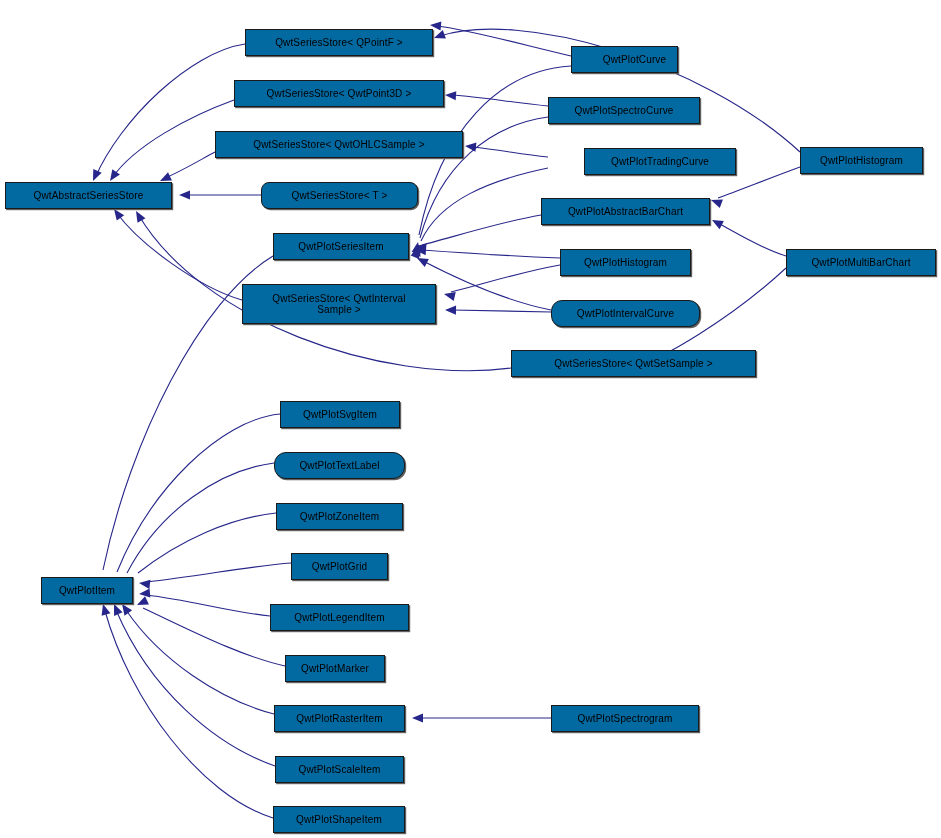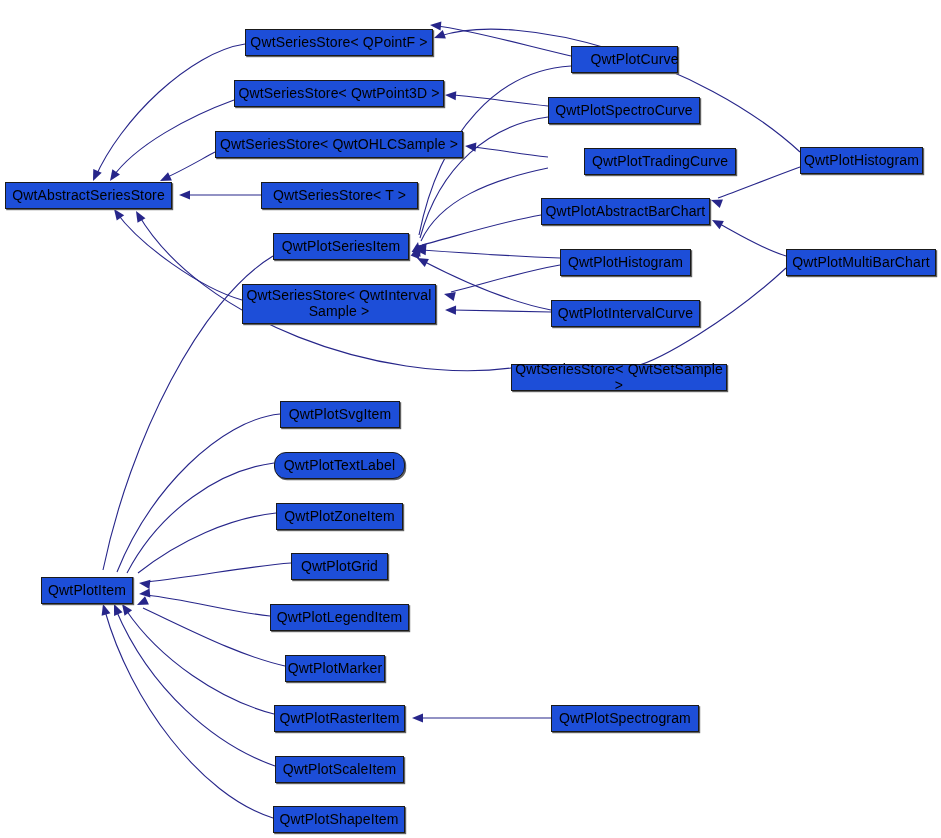--- a/index.html
+++ b/index.html
@@ -27,29 +27,29 @@
     stroke: #27268a;
     stroke-width: 1.1;
   }
   .edge-arrow {
     fill: #27268a;
     stroke: none;
   }
   .node {
     position: absolute;
     box-sizing: border-box;
-    background: #1d4ed8;
+    background: #0369a1;
     border: 1px solid #1a1a1a;
     box-shadow: 1.2px 1.2px 0 0 #606060;
     display: flex;
     align-items: center;
     justify-content: center;
     text-align: center;
     color: #000000;
-    font-size: 14px;
+    font-size: 10px;
     line-height: 1.12;
     letter-spacing: 0.15px;
     white-space: pre-line;
     z-index: 5;
   }
 </style>
 </head>
 <body>
 
 <div id="diagram-root">
@@ -119,31 +119,31 @@
         <polygon points="103.00,604.00 110.45,613.31 101.61,615.84" class="edge-arrow"></polygon>
         <path d="M 551,718 L 419,718" class="edge-path"></path>
         <polygon points="412.00,718.00 423.00,713.40 423.00,722.60" class="edge-arrow"></polygon>
       </g>
   </svg>
   <div id="node-layer">
       <div class="node" style="left: 5px; top: 182px; width: 167px; height: 27px;">QwtAbstractSeriesStore</div>
       <div class="node" style="left: 245px; top: 29px; width: 188px; height: 27px;">QwtSeriesStore&lt; QPointF &gt;</div>
       <div class="node" style="left: 234px; top: 80px; width: 210px; height: 27px;">QwtSeriesStore&lt; QwtPoint3D &gt;</div>
       <div class="node" style="left: 215px; top: 131px; width: 248px; height: 27px;">QwtSeriesStore&lt; QwtOHLCSample &gt;</div>
-      <div class="node" style="left: 261px; top: 182px; width: 157px; height: 27px;">QwtSeriesStore&lt; T &gt;</div>
+      <div class="node" style="left: 261px; top: 182px; width: 157px; height: 27px; border-radius: 8px;">QwtSeriesStore&lt; T &gt;</div>
       <div class="node" style="left: 273px; top: 233px; width: 136px; height: 27px;">QwtPlotSeriesItem</div>
       <div class="node" style="left: 242px; top: 284px; width: 194px; height: 40px;">QwtSeriesStore&lt; QwtInterval
 Sample &gt;</div>
-      <div class="node" style="left: 511px; top: 364px; width: 216px; height: 27px;">QwtSeriesStore&lt; QwtSetSample &gt;</div>
+      <div class="node" style="left: 511px; top: 350px; width: 245px; height: 27px;">QwtSeriesStore&lt; QwtSetSample &gt;</div>
       <div class="node" style="left: 571px; top: 46px; width: 107px; height: 27px; padding-left: 20px;">QwtPlotCurve</div>
       <div class="node" style="left: 548px; top: 97px; width: 152px; height: 27px;">QwtPlotSpectroCurve</div>
       <div class="node" style="left: 548px; top: 148px; width: 152px; height: 27px; margin-left: 36px;">QwtPlotTradingCurve</div>
       <div class="node" style="left: 541px; top: 198px; width: 169px; height: 27px;">QwtPlotAbstractBarChart</div>
       <div class="node" style="left: 560px; top: 249px; width: 131px; height: 27px;">QwtPlotHistogram</div>
-      <div class="node" style="left: 551px; top: 300px; width: 149px; height: 27px;">QwtPlotIntervalCurve</div>
+      <div class="node" style="left: 551px; top: 300px; width: 149px; height: 27px; border-radius: 11px;">QwtPlotIntervalCurve</div>
       <div class="node" style="left: 800px; top: 147px; width: 123px; height: 27px;">QwtPlotHistogram</div>
       <div class="node" style="left: 786px; top: 249px; width: 150px; height: 27px;">QwtPlotMultiBarChart</div>
       <div class="node" style="left: 41px; top: 577px; width: 92px; height: 27px;">QwtPlotItem</div>
       <div class="node" style="left: 280px; top: 401px; width: 120px; height: 27px;">QwtPlotSvgItem</div>
       <div class="node" style="left: 274px; top: 452px; width: 131px; height: 27px; border-radius: 12px;">QwtPlotTextLabel</div>
       <div class="node" style="left: 276px; top: 503px; width: 127px; height: 27px;">QwtPlotZoneItem</div>
       <div class="node" style="left: 291px; top: 553px; width: 97px; height: 27px;">QwtPlotGrid</div>
       <div class="node" style="left: 270px; top: 604px; width: 139px; height: 27px;">QwtPlotLegendItem</div>
       <div class="node" style="left: 285px; top: 655px; width: 100px; height: 27px;">QwtPlotMarker</div>
       <div class="node" style="left: 274px; top: 705px; width: 131px; height: 27px;">QwtPlotRasterItem</div>

